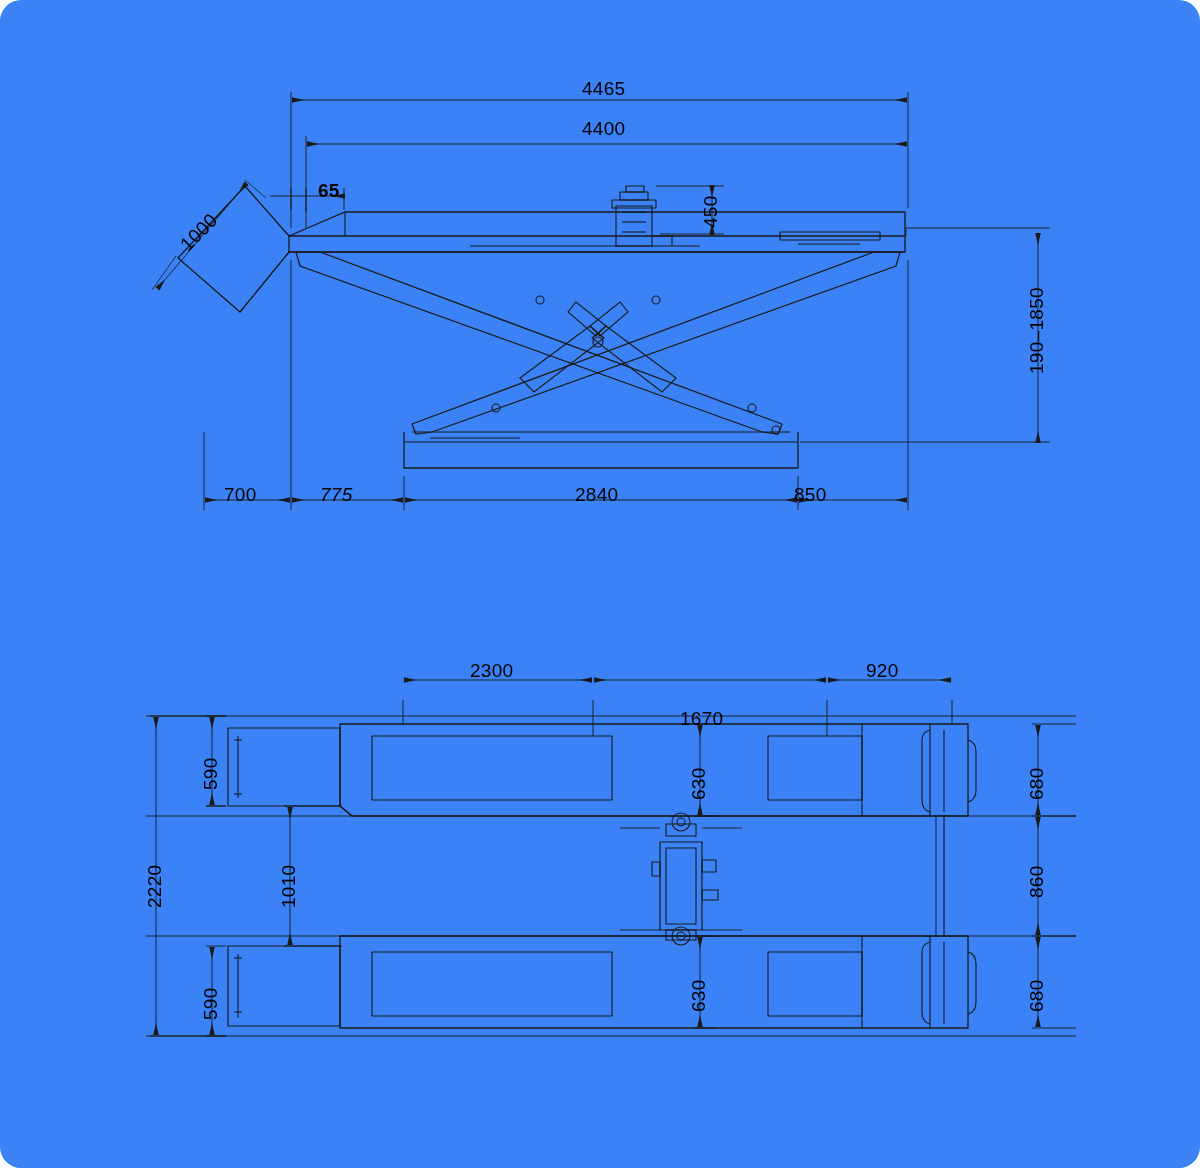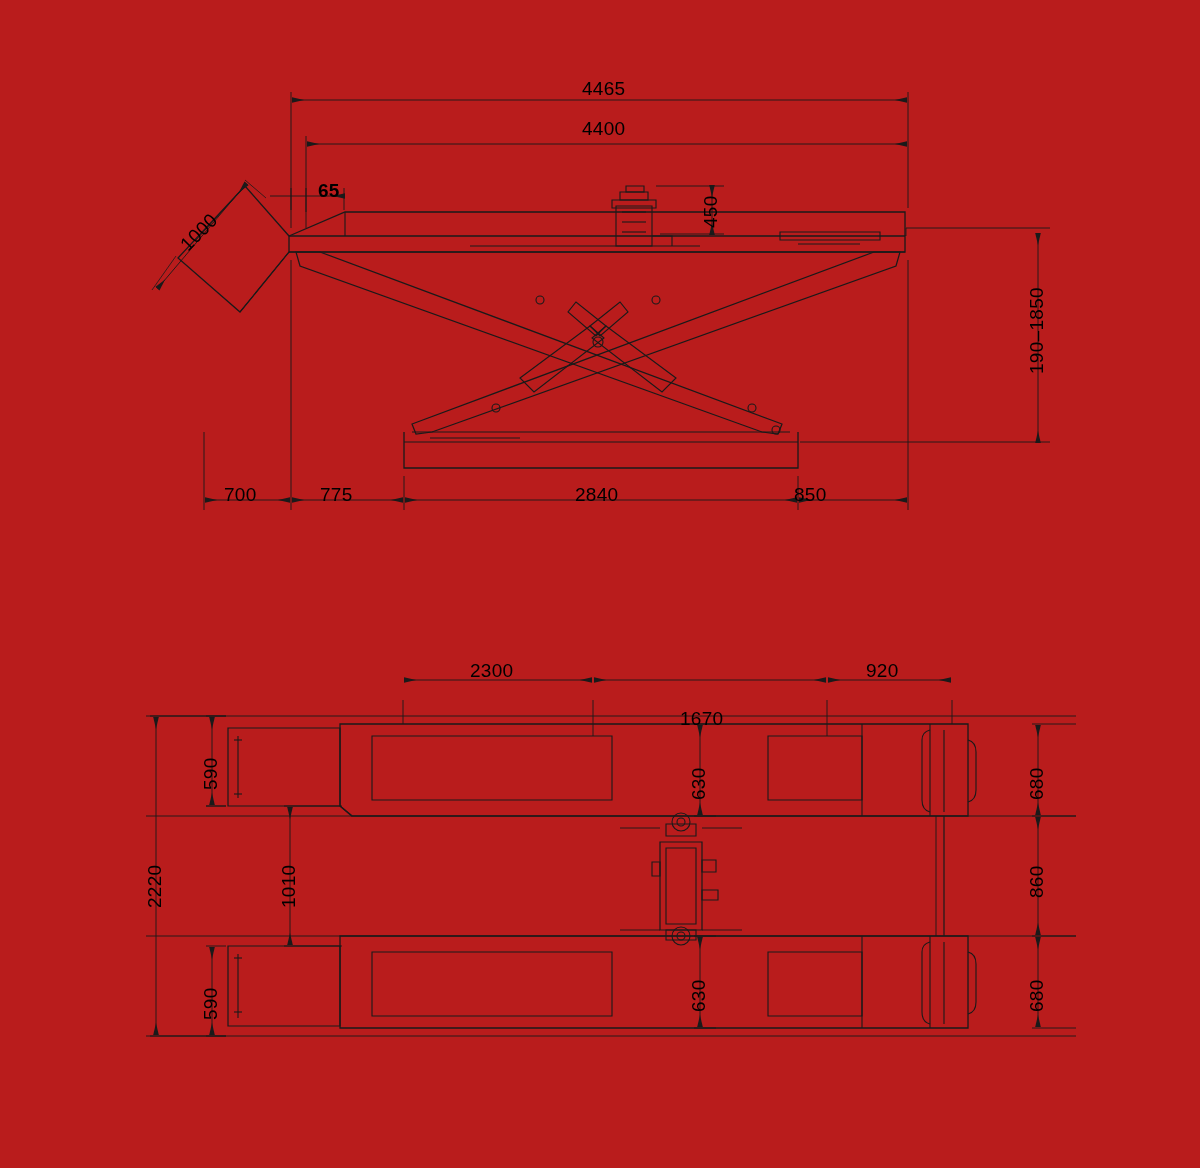--- a/index.html
+++ b/index.html
@@ -7,22 +7,23 @@
     padding: 0;
     background: #ffffff;
   }
   body {
     font-family: "Liberation Sans", sans-serif;
   }
   #sheet {
     position: relative;
     width: 1200px;
     height: 1168px;
-    background: #b91c1c;
+    background: #3b82f6;
     overflow: hidden;
+    border-radius: 21px;
   }
   svg.drawing {
     position: absolute;
     left: 0;
     top: 0;
     width: 1200px;
     height: 1168px;
   }
   .dim-label {
     position: absolute;
@@ -241,21 +242,21 @@
     </g>
   </svg>
 
   <div class="dim-label" style="left:582px; top:78px;">4465</div>
   <div class="dim-label" style="left:582px; top:118px;">4400</div>
   <div class="dim-label rot45" style="left:176px; top:240px;">1000</div>
   <div class="dim-label" style="left:318px; top:180px;font-weight:bold;">65</div>
   <div class="dim-label rot" style="left:700px; top:228px;">450</div>
   <div class="dim-label rot" style="left:1026px; top:374px;">190–1850</div>
   <div class="dim-label" style="left:224px; top:484px;">700</div>
-  <div class="dim-label" style="left:320px; top:484px;">775</div>
+  <div class="dim-label" style="left:320px; top:484px;font-style:italic;">775</div>
   <div class="dim-label" style="left:575px; top:484px;text-align:right;">2840</div>
   <div class="dim-label" style="left:794px; top:484px;">850</div>
 
   <div class="dim-label" style="left:470px; top:660px;">2300</div>
   <div class="dim-label" style="left:680px; top:660px;margin-top:48px;">1670</div>
   <div class="dim-label" style="left:866px; top:660px;">920</div>
 
   <div class="dim-label rot" style="left:144px; top:908px;">2220</div>
   <div class="dim-label rot" style="left:200px; top:790px;">590</div>
   <div class="dim-label rot" style="left:200px; top:1020px;">590</div>

